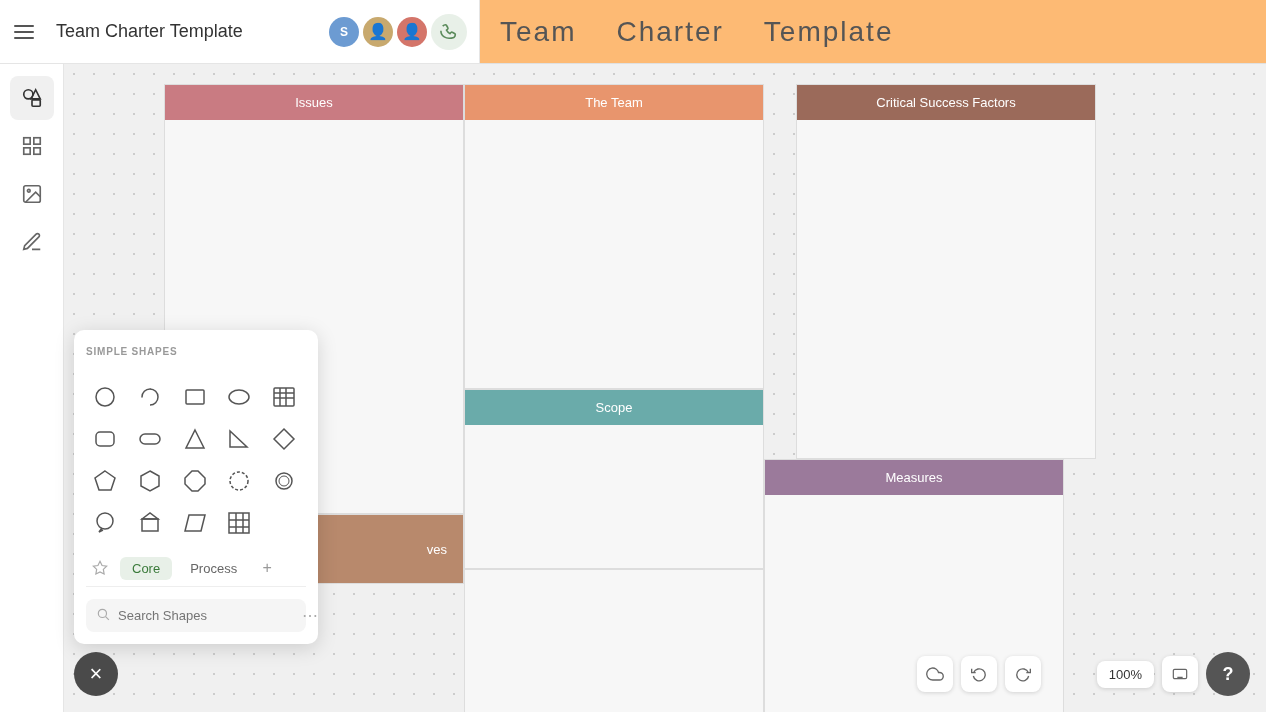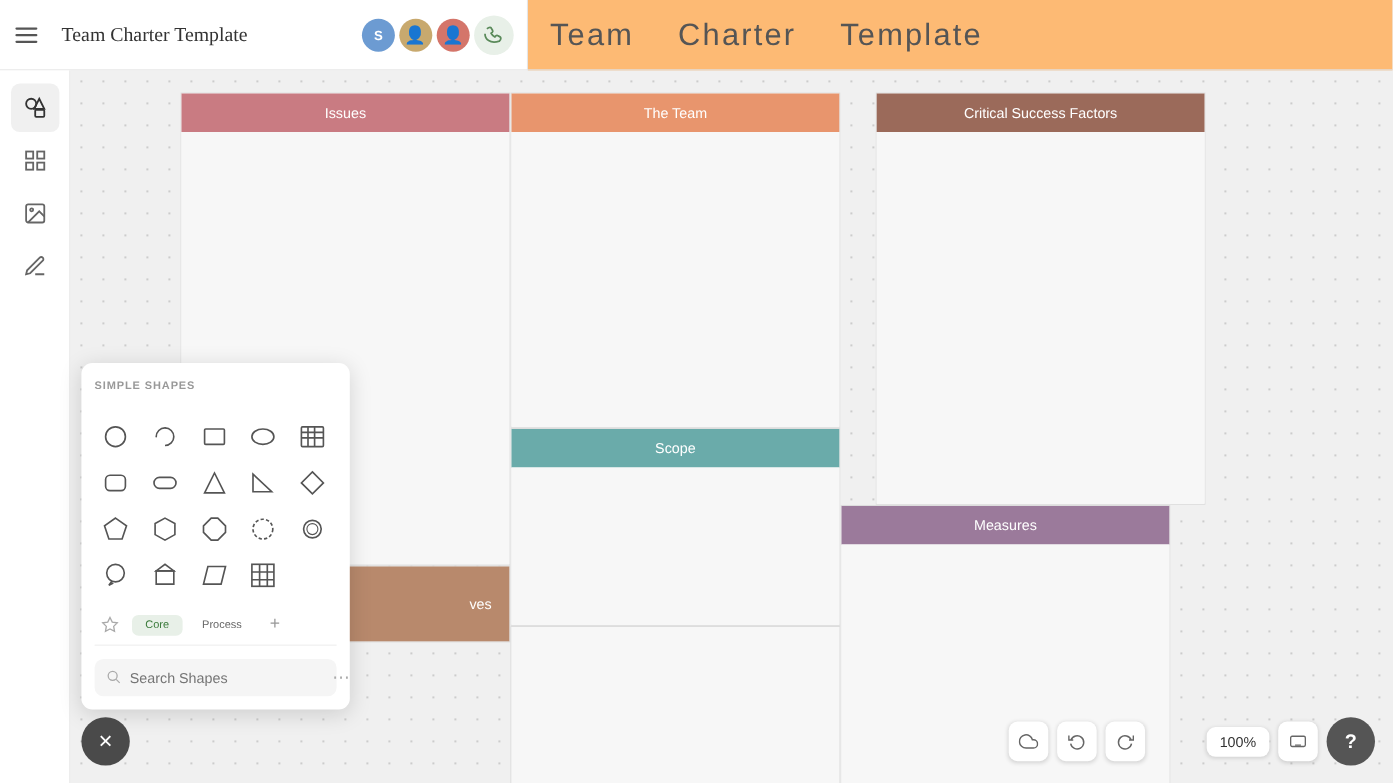--- a/index.html
+++ b/index.html
@@ -10,21 +10,21 @@
       position: absolute; top: 0; left: 0; width: 480px; height: 64px;
       background: white; display: flex; align-items: center; z-index: 10;
       border-bottom: 1px solid #e5e5e5; border-right: 1px solid #e5e5e5;
     }
     .menu-btn {
       width: 48px; height: 64px; display: flex; align-items: center; justify-content: center;
       cursor: pointer; flex-shrink: 0;
     }
     .menu-icon { width: 20px; height: 14px; display: flex; flex-direction: column; justify-content: space-between; }
     .menu-icon span { display: block; height: 2px; background: #555; border-radius: 1px; }
-    .app-title { font-size: 18px; font-weight: 500; color: #333; margin-left: 8px; font-family: Liberation Serif, serif; }
+    .app-title { font-size: 18px; font-weight: 500; color: #333; margin-left: 8px; }
 
     .header-avatars { display: flex; align-items: center; gap: 4px; margin-left: auto; margin-right: 12px; }
     .avatar { width: 30px; height: 30px; border-radius: 50%; display: flex; align-items: center; justify-content: center; font-size: 12px; font-weight: 600; color: white; overflow: hidden; }
     .avatar-s { background: #6c9bd2; }
     .phone-icon-btn { width: 36px; height: 36px; border-radius: 50%; background: #e8f0e8; display: flex; align-items: center; justify-content: center; cursor: pointer; }
 
     
     .center-title {
       position: absolute; top: 0; left: 480px; right: 0; height: 64px;
       display: flex; align-items: center; justify-content: flex-start;
@@ -99,21 +99,21 @@
     .shape-item {
       width: 38px; height: 38px; display: flex; align-items: center; justify-content: center;
       cursor: pointer; border-radius: 6px;
     }
     .shape-item svg { width: 24px; height: 24px; stroke: #555; fill: none; stroke-width: 1.5; }
 
     
     .panel-tabs { display: flex; align-items: center; gap: 6px; margin-bottom: 12px; padding-bottom: 4px; border-bottom: 1px solid #eee; }
     .tab-star { width: 28px; height: 28px; display: flex; align-items: center; justify-content: center; cursor: pointer; color: #aaa; font-size: 14px; }
     .tab-btn {
-      padding: 4px 12px; border-radius: 6px; font-size: 10px; font-weight: 500;
+      padding: 4px 12px; border-radius: 6px; font-size: 13px; font-weight: 500;
       cursor: pointer; border: none; background: transparent; color: #666; text-align: center;
     }
     .tab-btn.active { background: #e8f0e8; color: #3a7a3a; }
     .tab-add { width: 24px; height: 24px; display: flex; align-items: center; justify-content: center; cursor: pointer; color: #999; font-size: 16px; border-radius: 4px; }
 
     
     .search-bar {
       display: flex; align-items: center; background: #f5f5f5; border-radius: 8px;
       padding: 7px 10px; gap: 8px;
     }

